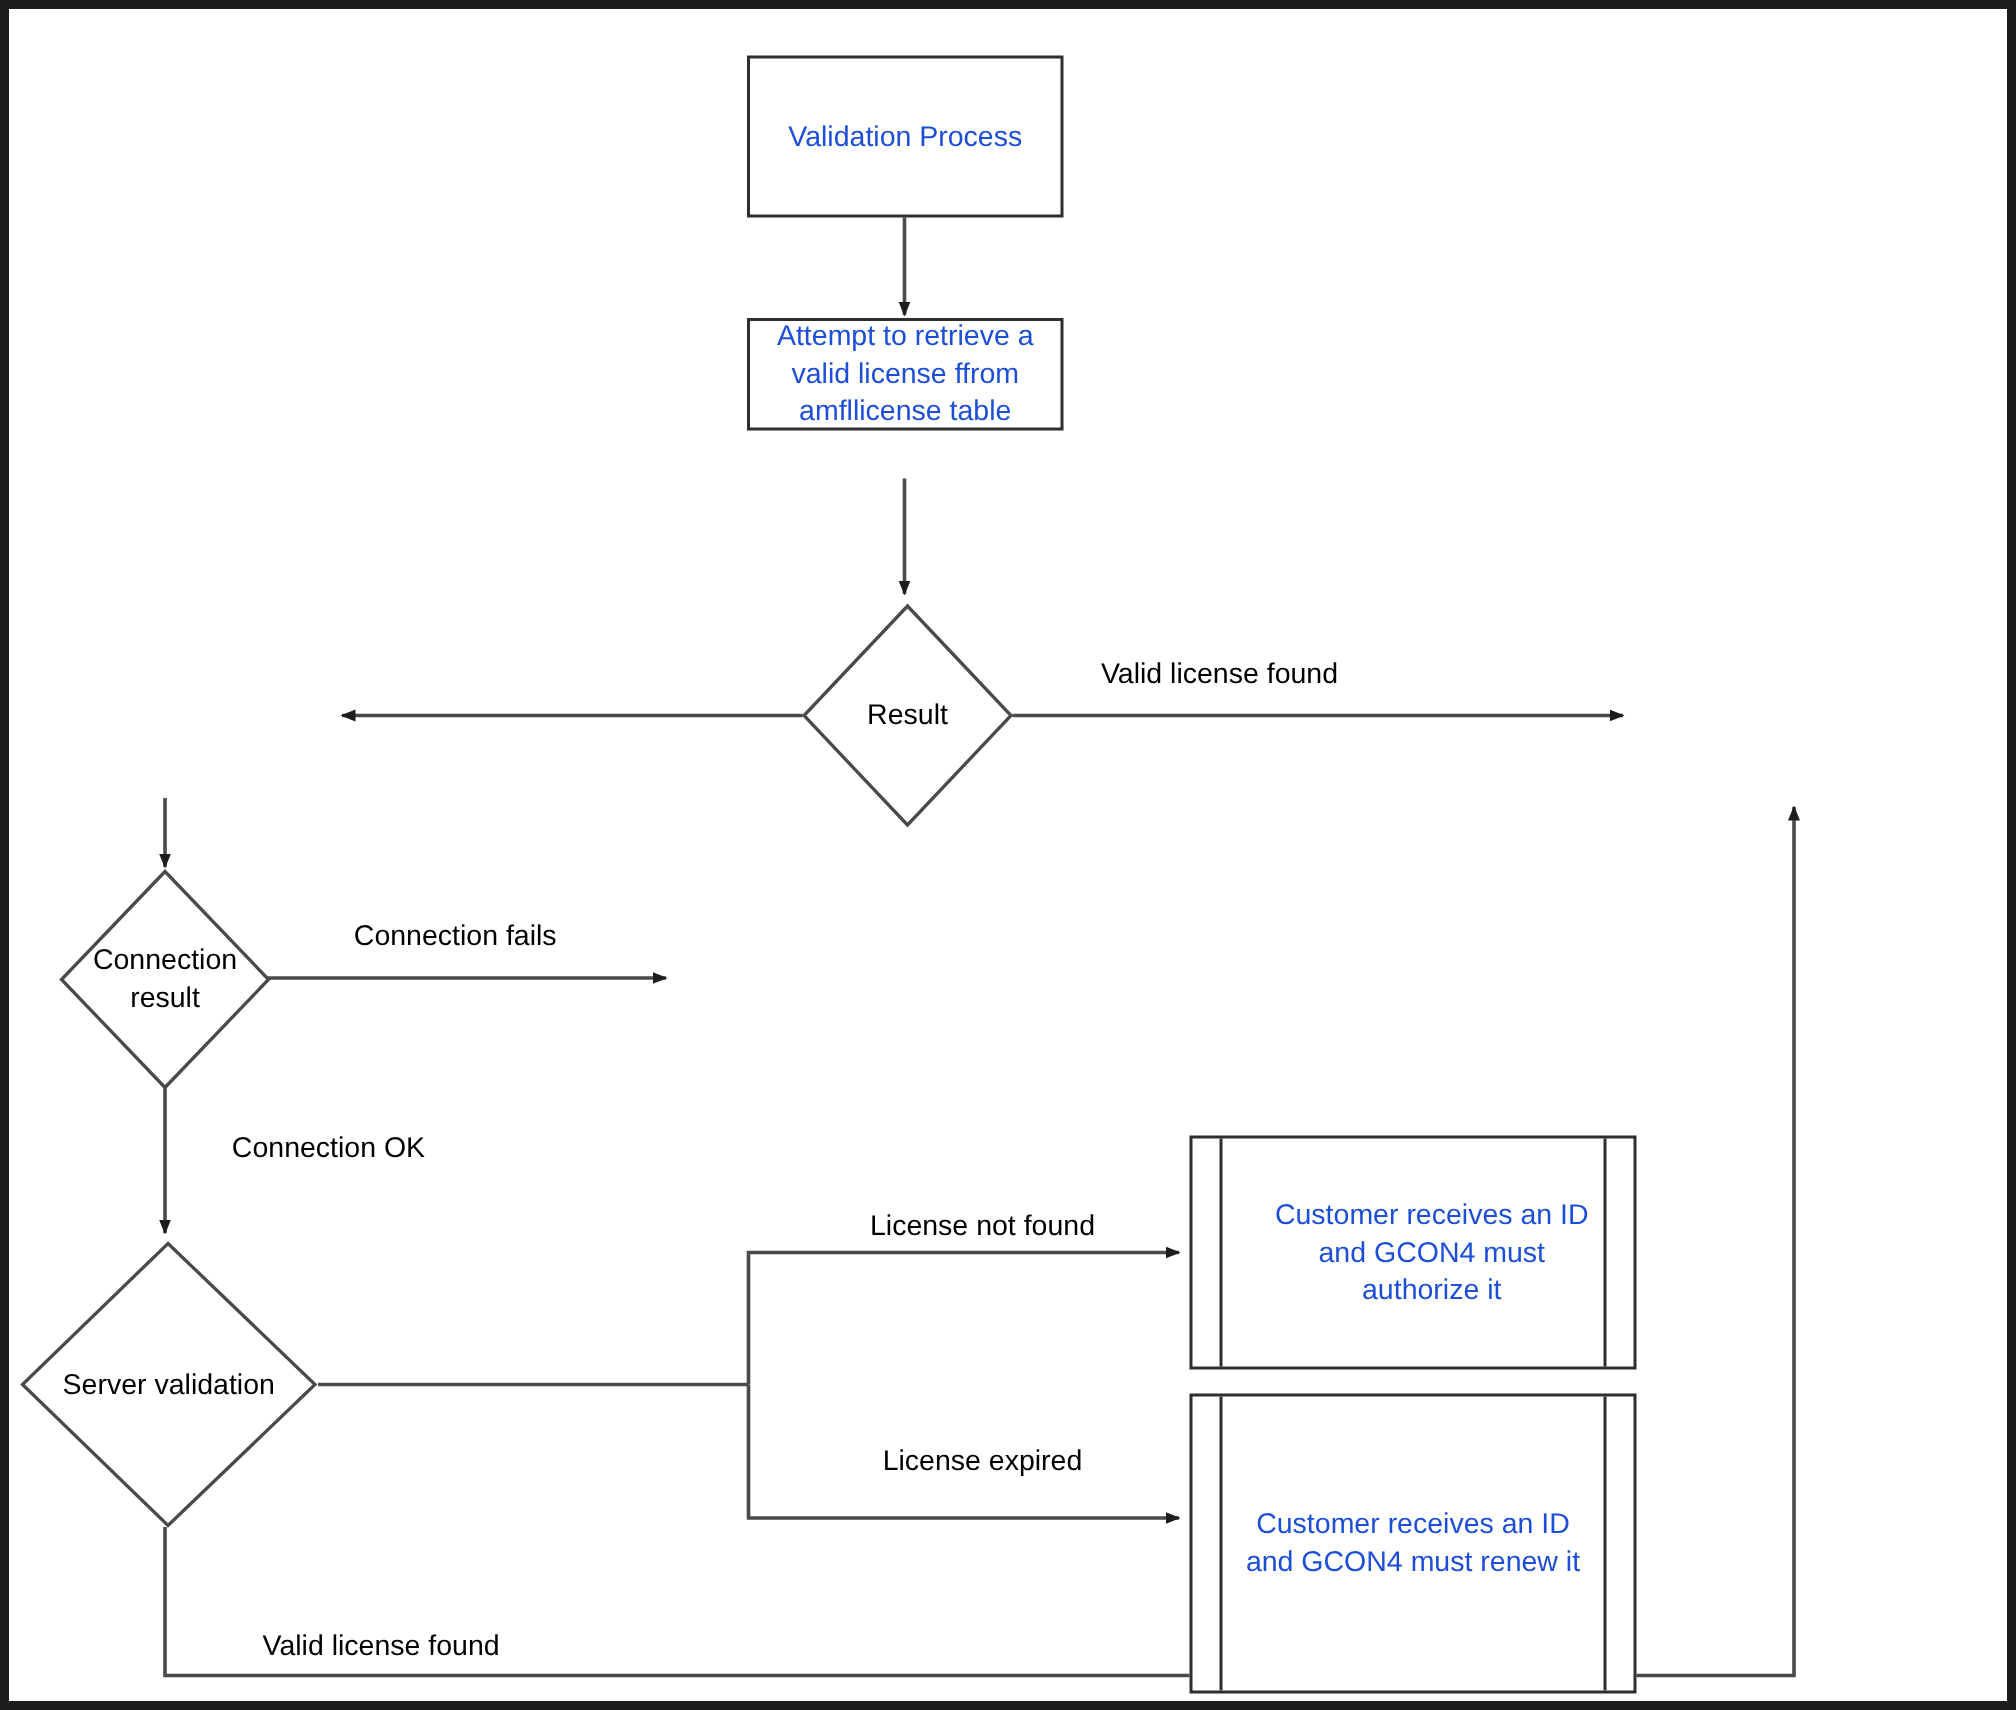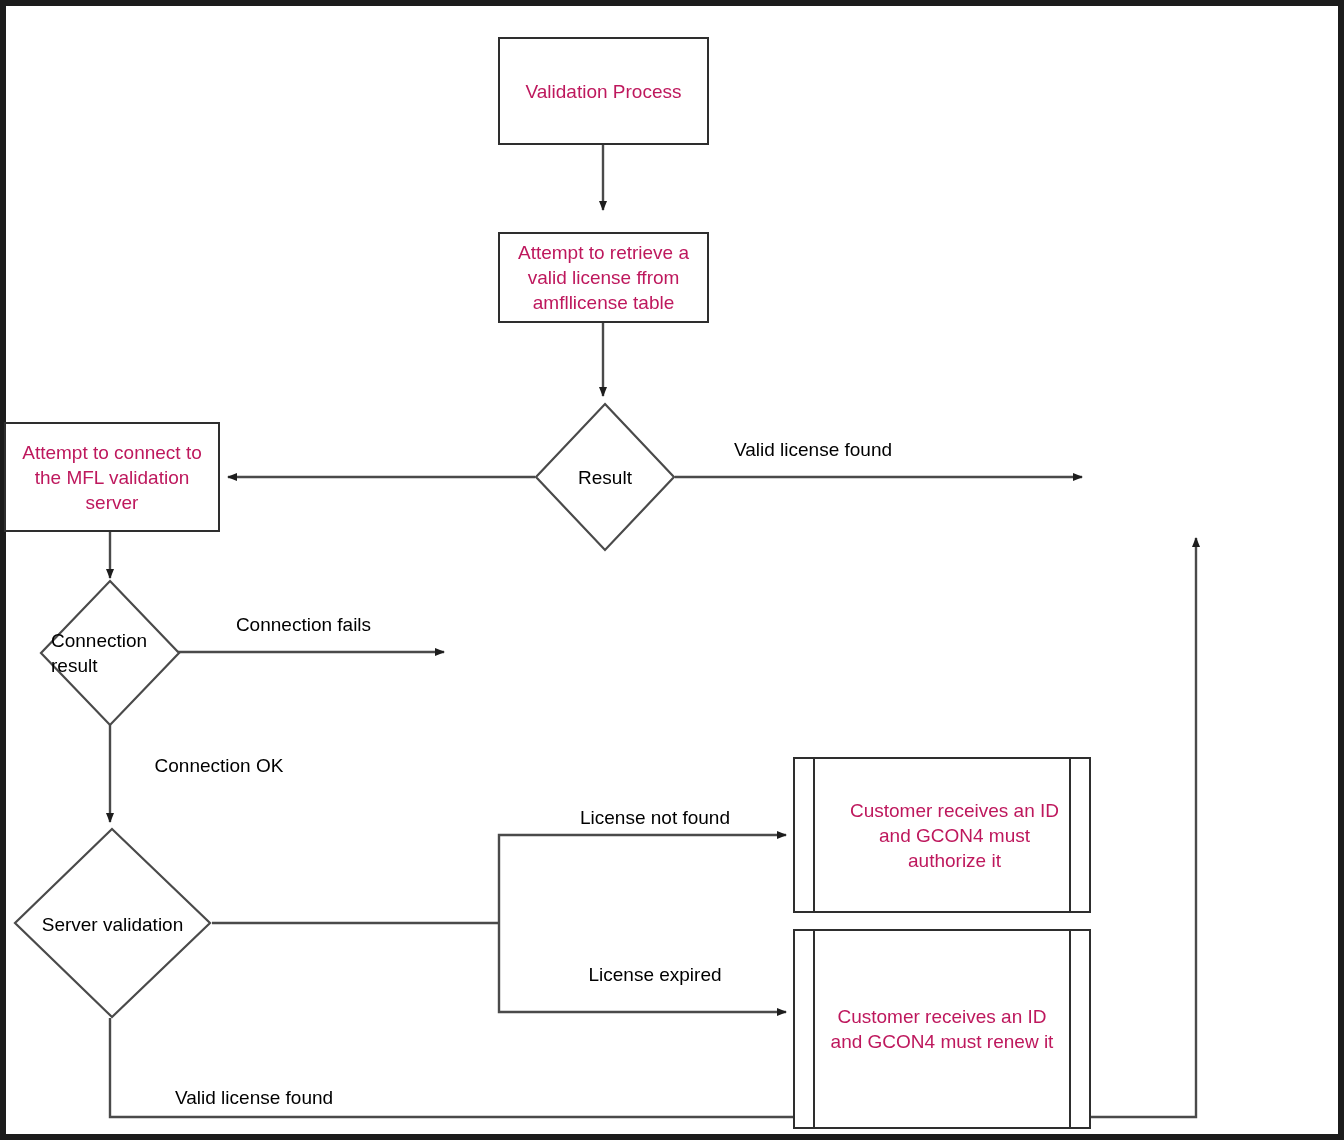--- a/index.html
+++ b/index.html
@@ -31,21 +31,21 @@
     width: 1344px;
     height: 1140px;
   }
   .node {
     position: absolute;
     box-sizing: border-box;
     display: flex;
     align-items: center;
     justify-content: center;
     text-align: center;
-    color: #be185d;
+    color: #1d4ed8;
     font-size: 19px;
     line-height: 25px;
   }
   .process {
     border: 2px solid #2e2e2e;
     background: #ffffff;
   }
   .predef {
     border: 2px solid #2e2e2e;
     background: #ffffff;
@@ -72,21 +72,21 @@
     position: absolute;
     left: 0;
     top: 0;
     overflow: visible;
   }
   .diamond-label {
     position: absolute;
     left: 50%;
     top: 50%;
     transform: translate(-50%, -50%);
-    text-align: left;
+    text-align: center;
     color: #000000;
     font-size: 19px;
     line-height: 25px;
     white-space: nowrap;
     z-index: 3;
   }
   .diamond-label.two-line {
     white-space: normal;
     width: 118px;
   }
@@ -135,34 +135,31 @@
       <path d="M499,923 L499,1012 L786,1012" marker-end="url(#arrow)"></path>
 
       <path d="M110,1018 L110,1117 L1196,1117 L1196,538" marker-end="url(#arrow)"></path>
     </g>
   </svg>
 
   <div class="node process" style="left:498px; top:37px; width:211px; height:108px;">
     <span>Validation Process</span>
   </div>
 
-  <div class="node process" style="left:498px; top:212px; width:211px; height:91px; padding:0 10px;margin-top:20px;">
+  <div class="node process" style="left:498px; top:212px; width:211px; height:75px; padding:0 10px;">
     <span>Attempt to retrieve a valid license ffrom amfllicense table</span>
   </div>
 
   <div class="diamond-wrap" style="left:535px; top:403px; width:140px; height:148px;">
     <svg width="140" height="148" viewBox="0 0 140 148" xmlns="http://www.w3.org/2000/svg">
       <polygon points="70,1 139,74 70,147 1,74" fill="#ffffff" stroke="#4a4a4a" stroke-width="2.2"></polygon>
     </svg>
     <div class="diamond-label">Result</div>
   </div>
 
-  <div class="node process" style="left:4px; top:422px; width:216px; height:110px; padding:0 6px;">
-    <span>Attempt to connect to the MFL validation server</span>
-  </div>
 
 
   <div class="diamond-wrap" style="left:40px; top:580px; width:140px; height:146px;">
     <svg width="140" height="146" viewBox="0 0 140 146" xmlns="http://www.w3.org/2000/svg">
       <polygon points="70,1 139,73 70,145 1,73" fill="#ffffff" stroke="#4a4a4a" stroke-width="2.2"></polygon>
     </svg>
     <div class="diamond-label two-line">Connection result</div>
   </div>
 
 

